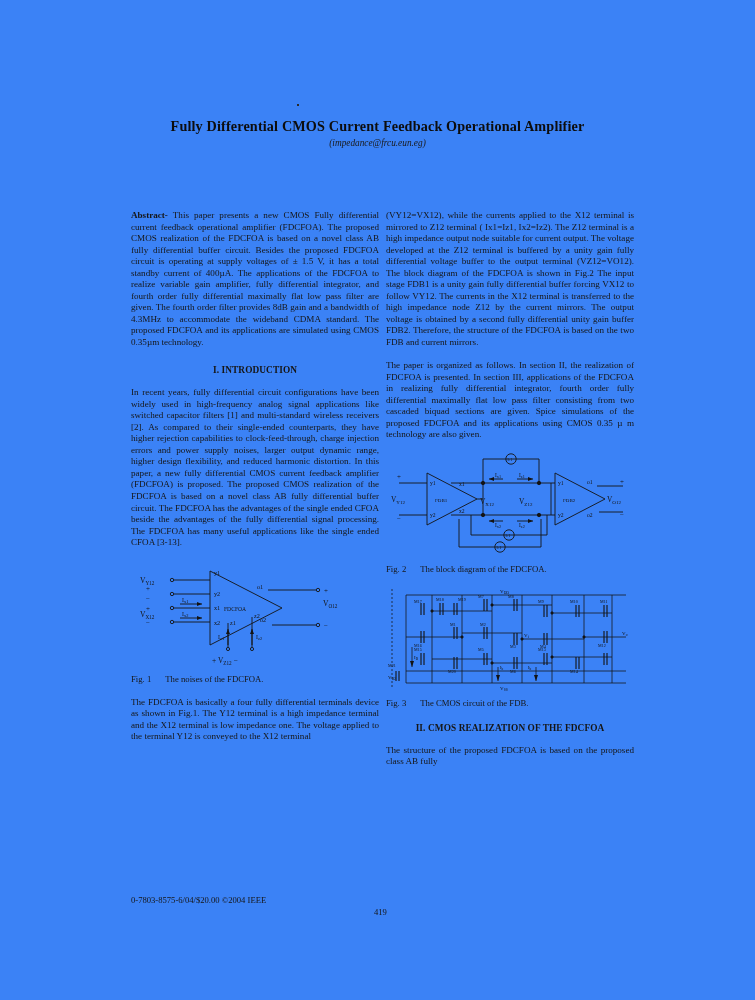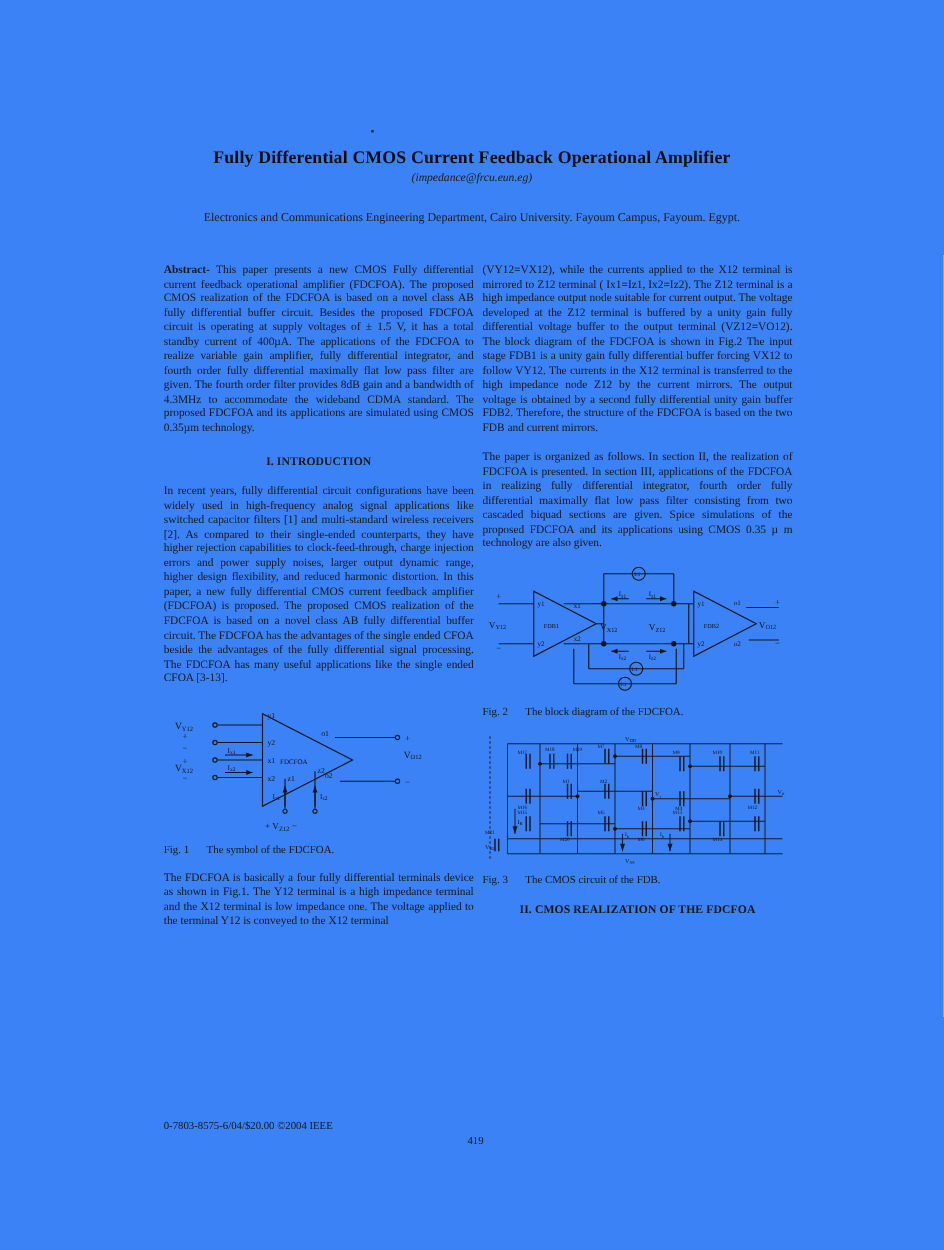--- a/index.html
+++ b/index.html
@@ -124,21 +124,20 @@
 </head>
 <body>
 
 <div class="page">
 
   <div class="speck"></div>
 
   <div class="header">
     <h1 class="paper-title">Fully Differential CMOS Current Feedback Operational Amplifier</h1>
     <div class="email">(impedance@frcu.eun.eg)</div>
-    <div class="affiliation">Electronics and Communications Engineering Department, Cairo University. Fayoum Campus, Fayoum. Egypt.</div>
   </div>
 
   <div class="col col-left">
 
     <p><span class="abstract-label">Abstract-</span><span> This paper presents a new CMOS Fully differential current feedback operational amplifier (FDCFOA). The proposed CMOS realization of the FDCFOA is based on a novel class AB fully differential buffer circuit. Besides the proposed FDCFOA circuit is operating at supply voltages of ± 1.5 V, it has a total standby current of 400µA. The applications of the FDCFOA to realize variable gain amplifier, fully differential integrator, and fourth order fully differential maximally flat low pass filter are given. The fourth order filter provides 8dB gain and a bandwidth of 4.3MHz to accommodate the wideband CDMA standard. The proposed FDCFOA and its applications are simulated using CMOS 0.35µm technology.</span></p>
 
     <h2 class="section">I. INTRODUCTION</h2>
 
     <p>In recent years, fully differential circuit configurations have been widely used in high-frequency analog signal applications like switched capacitor filters [1] and multi-standard wireless receivers [2]. As compared to their single-ended counterparts, they have higher rejection capabilities to clock-feed-through, charge injection errors and power supply noises, larger output dynamic range, higher design flexibility, and reduced harmonic distortion. In this paper, a new fully differential CMOS current feedback amplifier (FDCFOA) is proposed. The proposed CMOS realization of the FDCFOA is based on a novel class AB fully differential buffer circuit. The FDCFOA has the advantages of the single ended CFOA beside the advantages of the fully differential signal processing. The FDCFOA has many useful applications like the single ended CFOA [3-13].</p>
 
@@ -203,21 +202,21 @@
         </g>
         <g font-size="7">
           <text x="6" y="30">+</text>
           <text x="6" y="40">−</text>
           <text x="6" y="50">+</text>
           <text x="6" y="64">−</text>
           <text x="184" y="32">+</text>
           <text x="184" y="67">−</text>
         </g>
       </svg>
-      <div class="fig-caption"><span class="lbl">Fig. 1</span><span>The symbol of the FDCFOA.</span></div>
+      <div class="fig-caption"><span class="lbl">Fig. 1</span><span>The noises of the FDCFOA.</span></div>
     </div>
 
     <p class="gap">The FDCFOA is basically a four fully differential terminals device as shown in Fig.1. The Y12 terminal is a high impedance terminal and the X12 terminal is low impedance one. The voltage applied to the terminal Y12 is conveyed to the X12 terminal</p>
   </div>
 
   <div class="col col-right">
 
     <p>(VY12=VX12), while the currents applied to the X12 terminal is mirrored to Z12 terminal ( Ix1=Iz1, Ix2=Iz2). The Z12 terminal is a high impedance output node suitable for current output. The voltage developed at the Z12 terminal is buffered by a unity gain fully differential voltage buffer to the output terminal (VZ12=VO12). The block diagram of the FDCFOA is shown in Fig.2 The input stage FDB1 is a unity gain fully differential buffer forcing VX12 to follow VY12. The currents in the X12 terminal is transferred to the high impedance node Z12 by the current mirrors. The output voltage is obtained by a second fully differential unity gain buffer FDB2. Therefore, the structure of the FDCFOA is based on the two FDB and current mirrors.</p>
 
     <p class="gap">The paper is organized as follows. In section II, the realization of FDCFOA is presented. In section III, applications of the FDCFOA in realizing fully differential integrator, fourth order fully differential maximally flat low pass filter consisting from two cascaded biquad sections are given. Spice simulations of the proposed FDCFOA and its applications using CMOS 0.35 µ m technology are also given.</p>
@@ -442,20 +441,21 @@
           <text x="26" y="72">I<tspan font-size="3.7" dy="1.1">B</tspan></text>
           <text x="112" y="82" font-size="4.2">I<tspan font-size="3.4" dy="1">b</tspan></text>
           <text x="140" y="82" font-size="4.2">I<tspan font-size="3.4" dy="1">b</tspan></text>
         </g>
       </svg>
       <div class="fig-caption"><span class="lbl">Fig. 3</span><span>The CMOS circuit of the FDB.</span></div>
     </div>
 
     <h2 class="section tight">II. CMOS REALIZATION OF THE FDCFOA</h2>
 
+    <p>The structure of the proposed FDCFOA is based on the proposed class AB fully</p>
   </div>
 
   <div class="footer">
     <span class="copyright">0-7803-8575-6/04/$20.00 ©2004 IEEE</span>
     <span class="pageno">419</span>
   </div>
 
 </div>
 
 </body></html>

